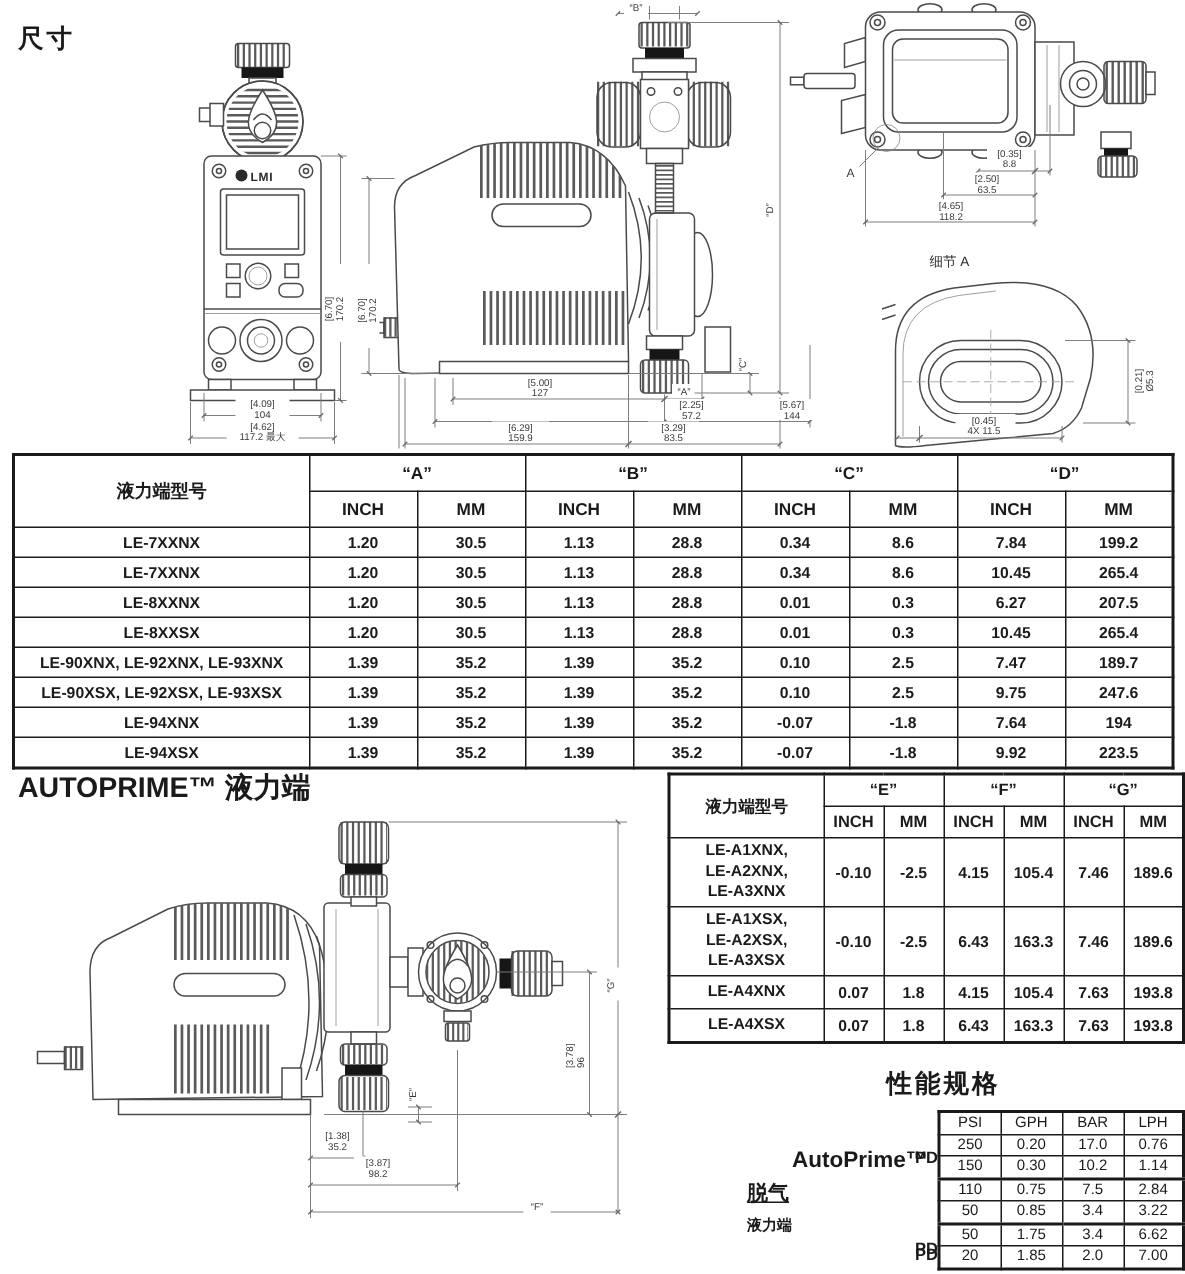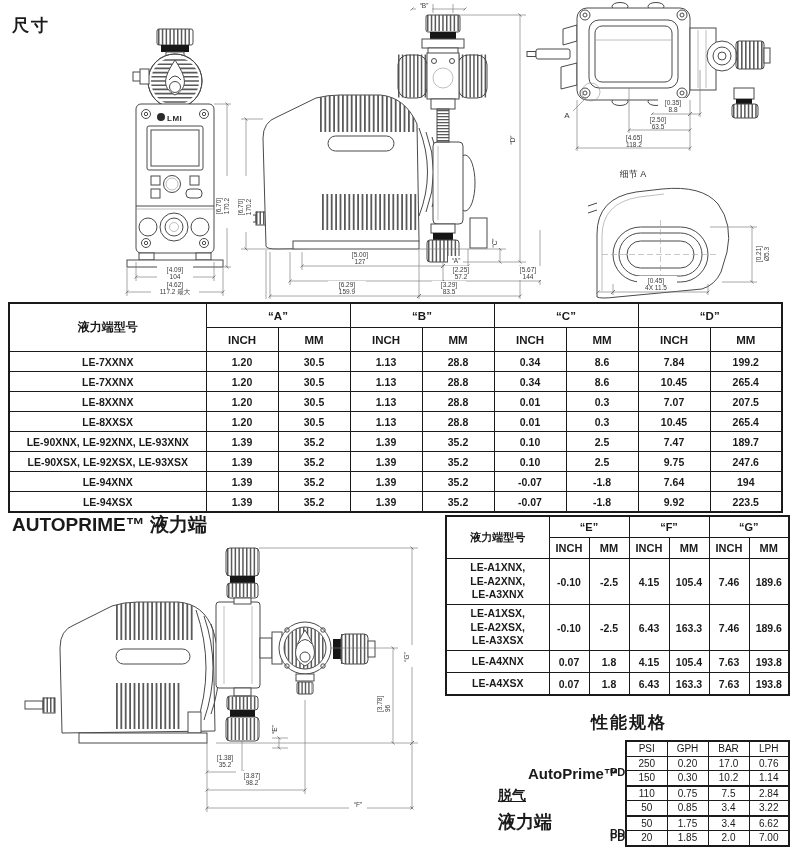--- a/index.html
+++ b/index.html
@@ -3,21 +3,21 @@
 <meta charset="utf-8">
 <style>
   html,body{margin:0;padding:0;background:#fff;}
   body{width:790px;height:849px;position:relative;font-family:"Liberation Sans",sans-serif;color:#1a1a1a;overflow:hidden;}
   .abs{position:absolute;}
   .h-dims{left:12px;top:14px;font-size:17px;font-weight:bold;letter-spacing:2px;}
   .h-ap{left:12px;top:512px;font-size:19px;font-weight:bold;}
   .h-perf{left:591px;top:711px;font-size:17px;font-weight:bold;letter-spacing:2px;}
   .ap-side-1{left:498px;top:765px;font-size:15px;font-weight:bold;margin-left:30px;}
   .ap-side-2{left:498px;top:787px;font-size:14px;font-weight:bold;text-decoration:underline;}
-  .ap-side-3{left:498px;top:810px;font-size:18px;font-weight:bold;}
+  .ap-side-3{left:498px;top:810px;font-size:10px;font-weight:bold;}
   .pdx{left:595px;width:30px;font-size:11px;font-weight:bold;padding-left:15px;}
 
   table{border-collapse:collapse;table-layout:fixed;background:#fff;}
   td{text-align:center;vertical-align:middle;padding:0;overflow:hidden;}
 
   .dim-table{left:8px;top:302px;width:774px;border:2.5px solid #1a1a1a;}
   .dim-table td{border:1.6px solid #1a1a1a;font-size:10.5px;font-weight:bold;height:19px;}
   .dim-table td.h{height:23px;font-size:11.5px;}
   .dim-table td.mh{font-size:12px;}
 
@@ -477,21 +477,21 @@
     <td>265.4</td>
   </tr>
   <tr>
     <td>LE-8XXNX</td>
     <td>1.20</td>
     <td>30.5</td>
     <td>1.13</td>
     <td>28.8</td>
     <td>0.01</td>
     <td>0.3</td>
-    <td>7.07</td>
+    <td>6.27</td>
     <td>207.5</td>
   </tr>
   <tr>
     <td>LE-8XXSX</td>
     <td>1.20</td>
     <td>30.5</td>
     <td>1.13</td>
     <td>28.8</td>
     <td>0.01</td>
     <td>0.3</td>

